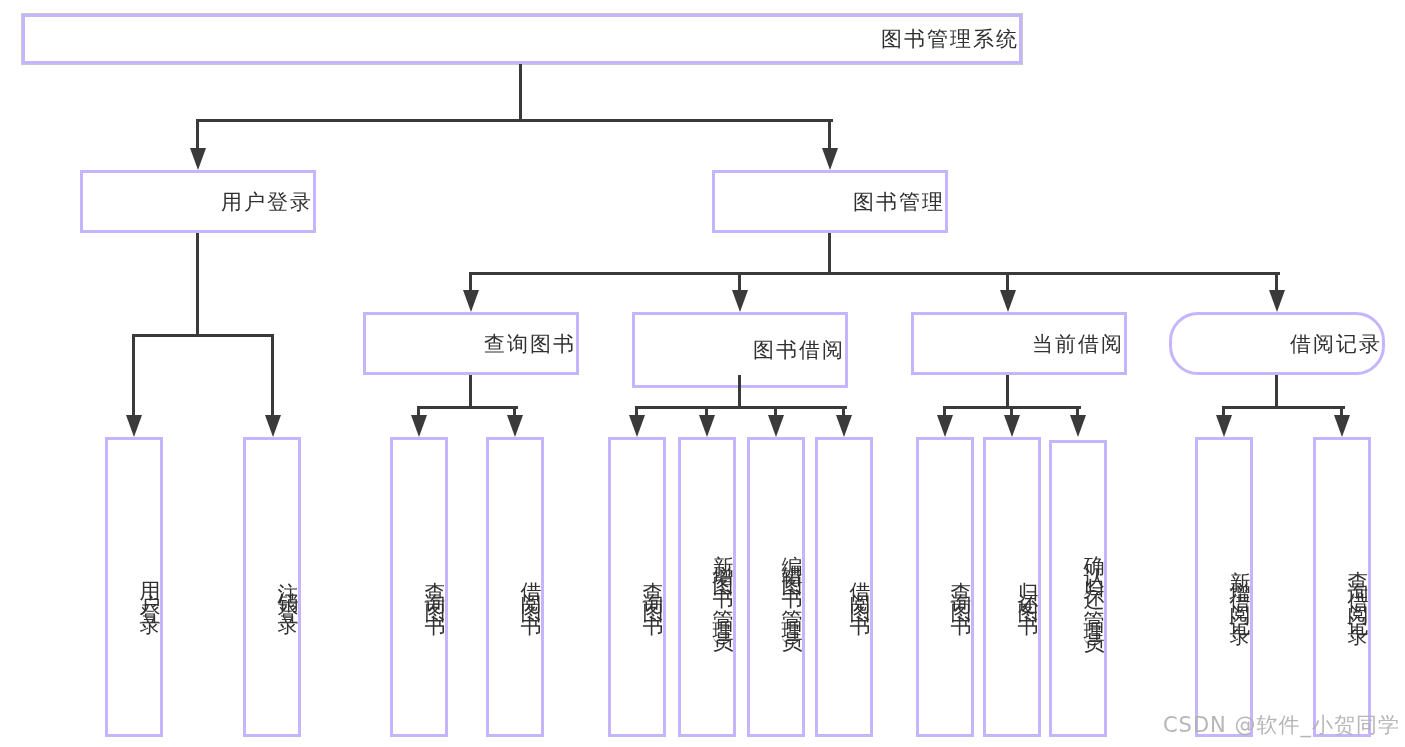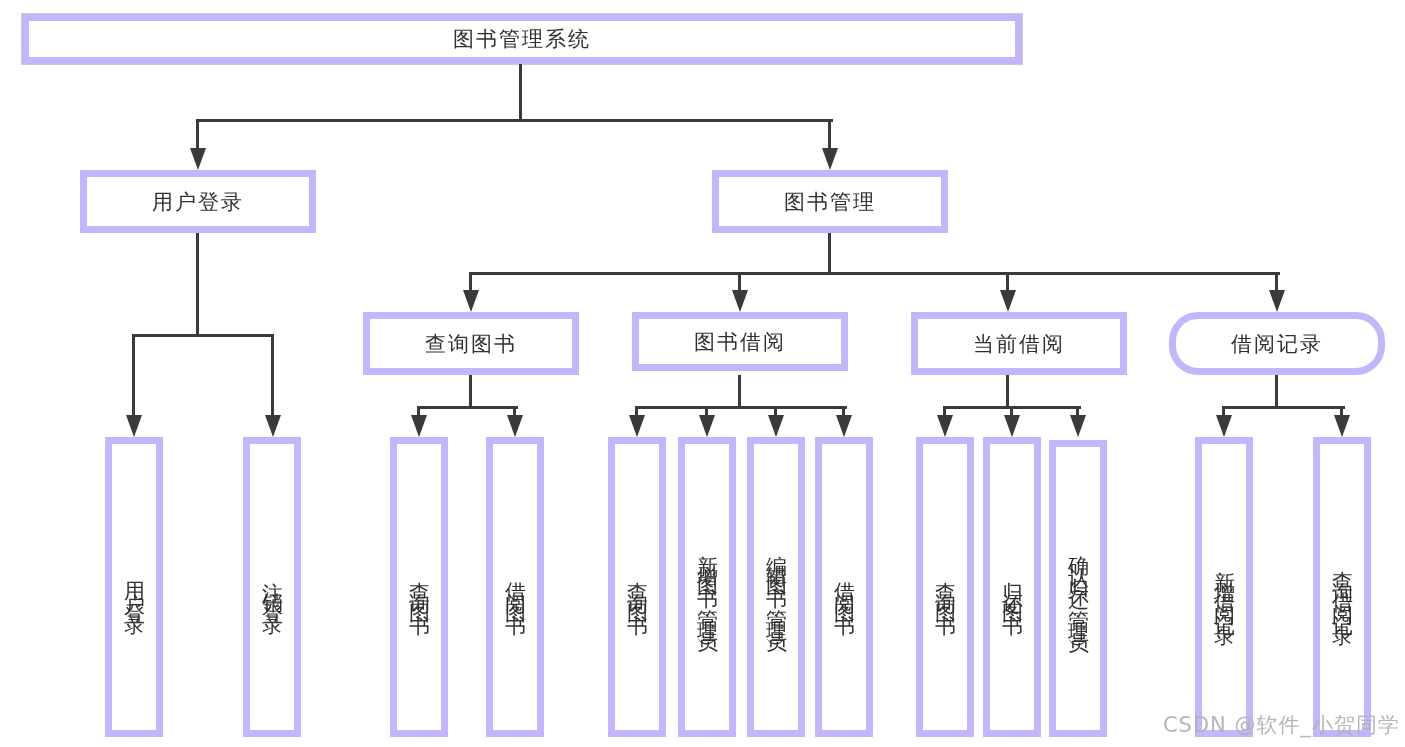--- a/index.html
+++ b/index.html
@@ -12,25 +12,25 @@
     position: relative;
     width: 1405px;
     height: 747px;
     background: #ffffff;
     overflow: hidden;
   }
   
   .node {
     position: absolute;
     box-sizing: border-box;
-    border: 7px solid #c4b5fd;
+    border: 3px solid #c4b5fd;
     background: #ffffff;
     display: flex;
     align-items: center;
-    justify-content: center;
+    justify-content: flex-end;
     color: #303030;
   }
   .node.root { box-shadow: 0 0 0 1px #c9c9c9; }
   .h-label {
     font-size: 21px;
     letter-spacing: 2px;
     white-space: nowrap;
     color: #303030;
   }
   .leaf .v-label {
@@ -109,21 +109,21 @@
   <div class="vline" style="left:738px; top:272px; height:21px;"></div>
   <div class="arrowhead" style="left:732px; top:290px;"></div>
   <div class="vline" style="left:1006px; top:272px; height:21px;"></div>
   <div class="arrowhead" style="left:1000px; top:290px;"></div>
   <div class="vline" style="left:1275px; top:272px; height:21px;"></div>
   <div class="arrowhead" style="left:1269px; top:290px;"></div>
 
   <div class="node" style="left:363px; top:312px; width:216px; height:63px;">
     <span class="h-label">查询图书</span>
   </div>
-  <div class="node" style="left:632px; top:312px; width:216px; height:59px;">
+  <div class="node" style="left:632px; top:312px; width:216px; height:76px;">
     <span class="h-label">图书借阅</span>
   </div>
   <div class="node" style="left:900px; top:312px; width:216px; height:63px;margin-left:11px;">
     <span class="h-label">当前借阅</span>
   </div>
   <div class="node" style="left:1169px; top:312px; width:216px; height:63px;border-radius:29px;">
     <span class="h-label">借阅记录</span>
   </div>
 
   <div class="vline" style="left:469px; top:375px; height:34px;"></div>

